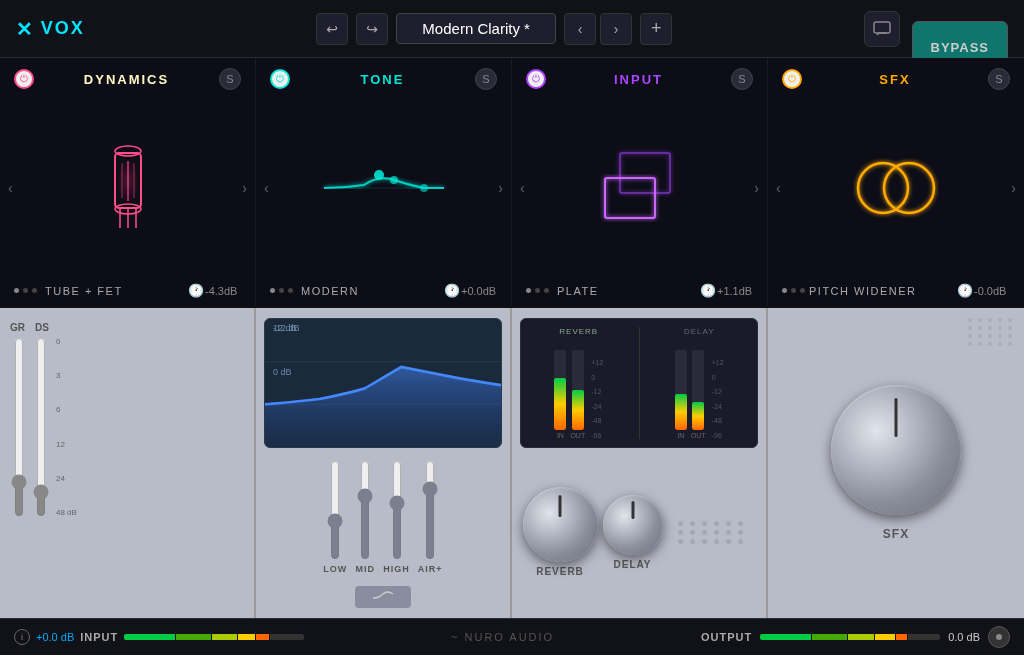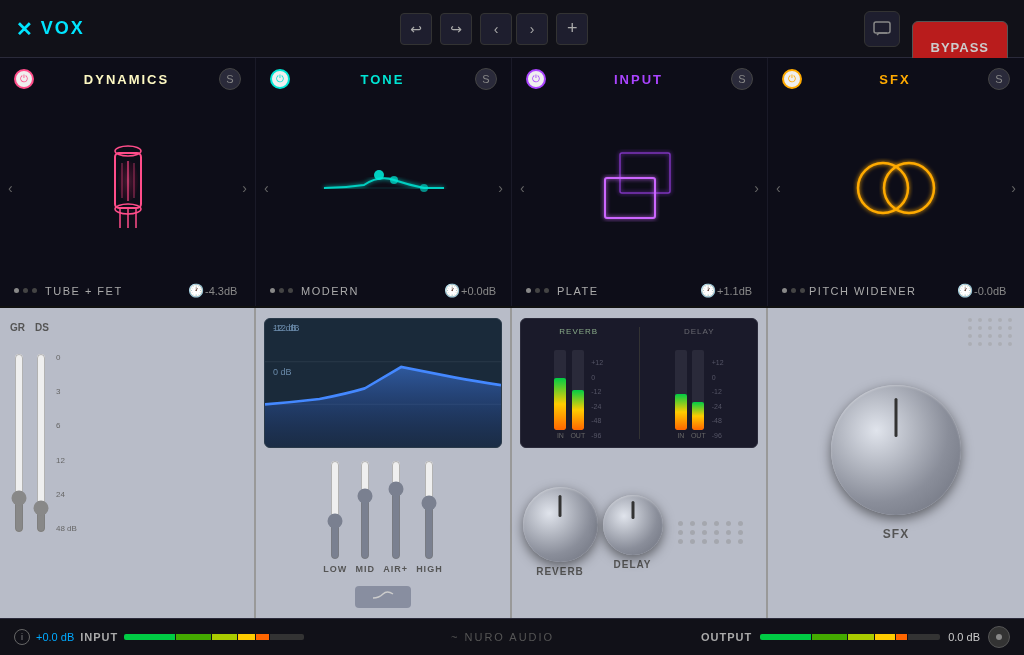--- a/index.html
+++ b/index.html
@@ -94,21 +94,21 @@
       border-radius: 6px;
       color: #aaa;
       width: 36px;
       height: 36px;
       display: flex;
       align-items: center;
       justify-content: center;
       cursor: pointer;
     }
     .bypass-btn {
-      background: #b91c1c;
+      background: #0f766e;
       border: 1px solid #555;
       border-radius: 6px;
       color: #ccc;
       padding: 18px 18px;
       font-size: 13px;
       font-weight: bold;
       letter-spacing: 1px;
       cursor: pointer;
       margin-top: 38px;
     }
@@ -245,21 +245,21 @@
       flex-direction: column;
       gap: 0;
       height: 100%;
     }
     .slider-labels {
       display: flex;
       gap: 4px;
       font-size: 10px;
       color: #555;
       font-weight: bold;
-      margin-bottom: 20px;
+      margin-bottom: 4px;
     }
     .slider-group {
       display: flex;
       gap: 4px;
       flex: 1;
     }
     .vert-slider-wrap {
       display: flex;
       flex-direction: column;
       align-items: center;
@@ -575,20 +575,21 @@
 <body>
 
 <div class="top-bar">
   <div class="logo">
     <span class="logo-x">✕</span>
     <span>VOX</span>
   </div>
   <div class="top-center">
     <button class="nav-btn">↩</button>
     <button class="nav-btn">↪</button>
+    <div class="preset-name">Modern Clarity *</div>
     <div class="preset-nav">
       <button class="nav-btn">‹</button>
       <button class="nav-btn">›</button>
     </div>
     <button class="add-btn">+</button>
   </div>
   <div class="top-right">
     <button class="chat-btn">
       <svg width="18" height="16" viewBox="0 0 18 16">
         <rect x="1" y="1" width="16" height="11" rx="2" fill="none" stroke="#888" stroke-width="1.5"></rect>
@@ -806,26 +807,26 @@
     <div class="eq-sliders-row">
       <div class="eq-slider-wrap">
         <input type="range" class="eq-vert-slider" min="-12" max="12" value="-3" style="">
         <span class="eq-slider-label">LOW</span>
       </div>
       <div class="eq-slider-wrap">
         <input type="range" class="eq-vert-slider" min="-12" max="12" value="4" style="">
         <span class="eq-slider-label">MID</span>
       </div>
       <div class="eq-slider-wrap">
+        <input type="range" class="eq-vert-slider" min="-12" max="12" value="2" style="">
+        <span class="eq-slider-label">HIGH</span>
+      </div>
+      <div class="eq-slider-wrap">
         <input type="range" class="eq-vert-slider" min="-12" max="12" value="6" style="">
         <span class="eq-slider-label">AIR+</span>
-      </div>
-      <div class="eq-slider-wrap">
-        <input type="range" class="eq-vert-slider" min="-12" max="12" value="2" style="">
-        <span class="eq-slider-label">HIGH</span>
       </div>
     </div>
     <button class="eq-btn">
       <svg width="24" height="12" viewBox="0 0 24 12">
         <path d="M2,8 Q8,8 12,4 Q16,0 22,4" fill="none" stroke="#ccc" stroke-width="1.5"></path>
       </svg>
     </button>
   </div>
 
   <div class="control-panel space-panel">

